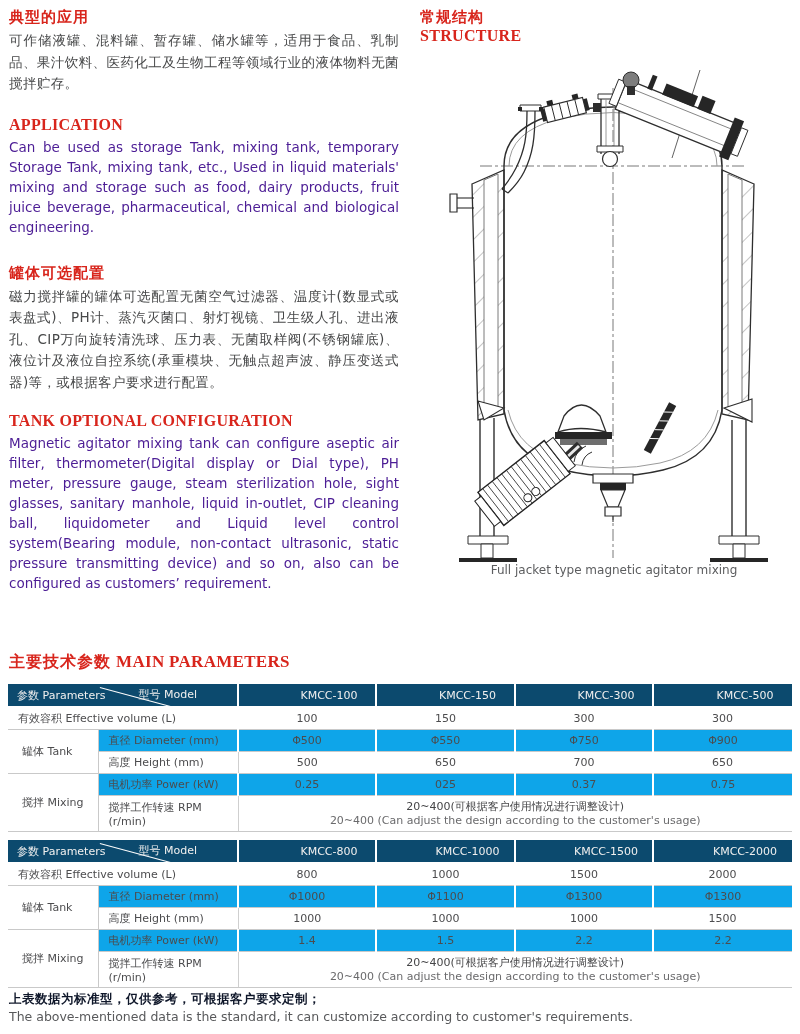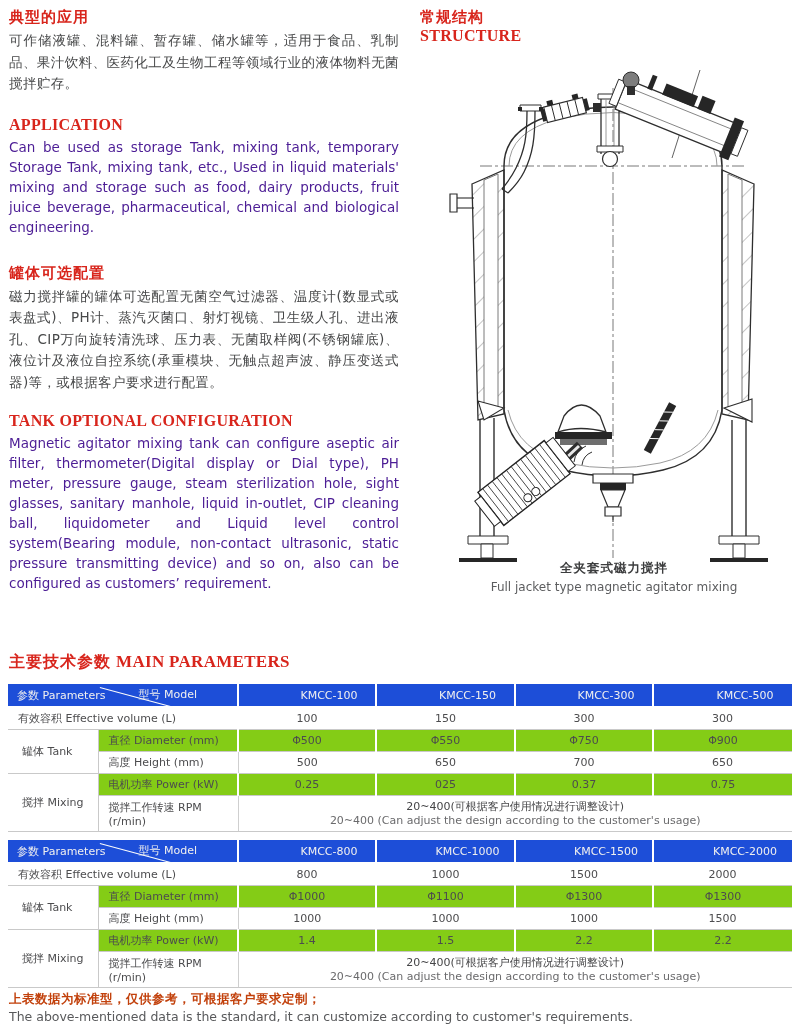--- a/index.html
+++ b/index.html
@@ -23,40 +23,40 @@
 
   
   .params-heading{position:absolute;left:9px;top:652px;}
   .params-heading .h-zh{font-size:16px;}
   .params-heading .h-en{font-size:17px;}
 
   
   .pt{position:absolute;left:8px;width:784px;border-collapse:collapse;table-layout:fixed;font-size:11px;color:#4c4c4e;}
   .t1{top:684px;} .t2{top:840px;}
   .pt td{height:21px;padding:0;border-bottom:1px solid #c9c9c9;vertical-align:middle;}
-  .pt tr.thead td{background:#1d4ed8;color:#f1f0ef;border-bottom:2px solid #fff;height:22px;padding-left:44px;}
+  .pt tr.thead td{background:#0c4a6e;color:#f1f0ef;border-bottom:2px solid #fff;height:22px;padding-left:44px;}
   .pt td.hd{text-align:center;border-left:2px solid #fff;}
   .pt td.hd-first{position:relative;border-left:none;}
   .hd-param{position:absolute;left:9px;bottom:3px;}
   .hd-model{position:absolute;right:40px;top:3px;}
   .diag{position:absolute;left:92px;top:3px;width:76px;height:1px;background:#fdfdfd;transform:rotate(15deg);transform-origin:left top;}
   .pt td.grp{background:#fff;padding-left:14px;border-right:1px solid #c9c9c9;}
   .pt td.sublbl{padding-left:10px;border-right:1px solid #cfcfcf;}
   .pt td.lblspan{padding-left:10px;}
   .pt td.val{text-align:center;}
-  .pt tr.r-gray td{background:#84cc16;}
+  .pt tr.r-gray td{background:#0ea5e9;}
   .pt tr.r-gray td.grp, .pt tr.r-gray td.grp-keep{background:#fff;}
   .pt tr.r-gray td.val{border-left:2px solid #fff;}
   .pt tr.rpm-row td{height:35px;border-bottom:1px solid #c9c9c9;margin-left:36px;}
   .rpm-cell div{text-align:center;line-height:14px;}
   .rpm-zh{color:#454547;} .rpm-en{color:#6a6a6c;}
 
   
   .footnote{position:absolute;left:9px;top:991px;width:780px;}
-  .fn-zh{color:#c2410c;font-size:12.5px;font-weight:bold;letter-spacing:.5px;}
+  .fn-zh{color:#0f172a;font-size:12.5px;font-weight:bold;letter-spacing:.5px;}
   .fn-en{color:#58595b;font-size:12.5px;margin-top:1px;}
 
   
   .tank-svg line,.tank-svg path,.tank-svg rect,.tank-svg circle,.tank-svg polygon,.tank-svg ellipse{vector-effect:non-scaling-stroke;}
 </style>
 </head>
 <body>
 
 <div class="page">
 
@@ -208,21 +208,20 @@
         <rect x="-4" y="-27" width="8" height="54" fill="#262626"></rect>
         <line x1="-4" y1="-16" x2="4" y2="-20" stroke="#fff" stroke-width="1"></line>
         <line x1="-4" y1="-6" x2="4" y2="-10" stroke="#fff" stroke-width="1"></line>
         <line x1="-4" y1="4" x2="4" y2="0" stroke="#fff" stroke-width="1"></line>
         <line x1="-4" y1="14" x2="4" y2="10" stroke="#fff" stroke-width="1"></line>
       </g>
     </svg>
   </div>
 
   <div class="diagram-caption">
-    <div class="cap-zh">全夹套式磁力搅拌</div>
     <div class="cap-en">Full jacket type magnetic agitator mixing</div>
   </div>
 
   <div class="params-heading">
     <span class="h-zh">主要技术参数</span>
     <span class="h-en">MAIN PARAMETERS</span>
   </div>
 
   <table class="pt t1">
     <colgroup>

